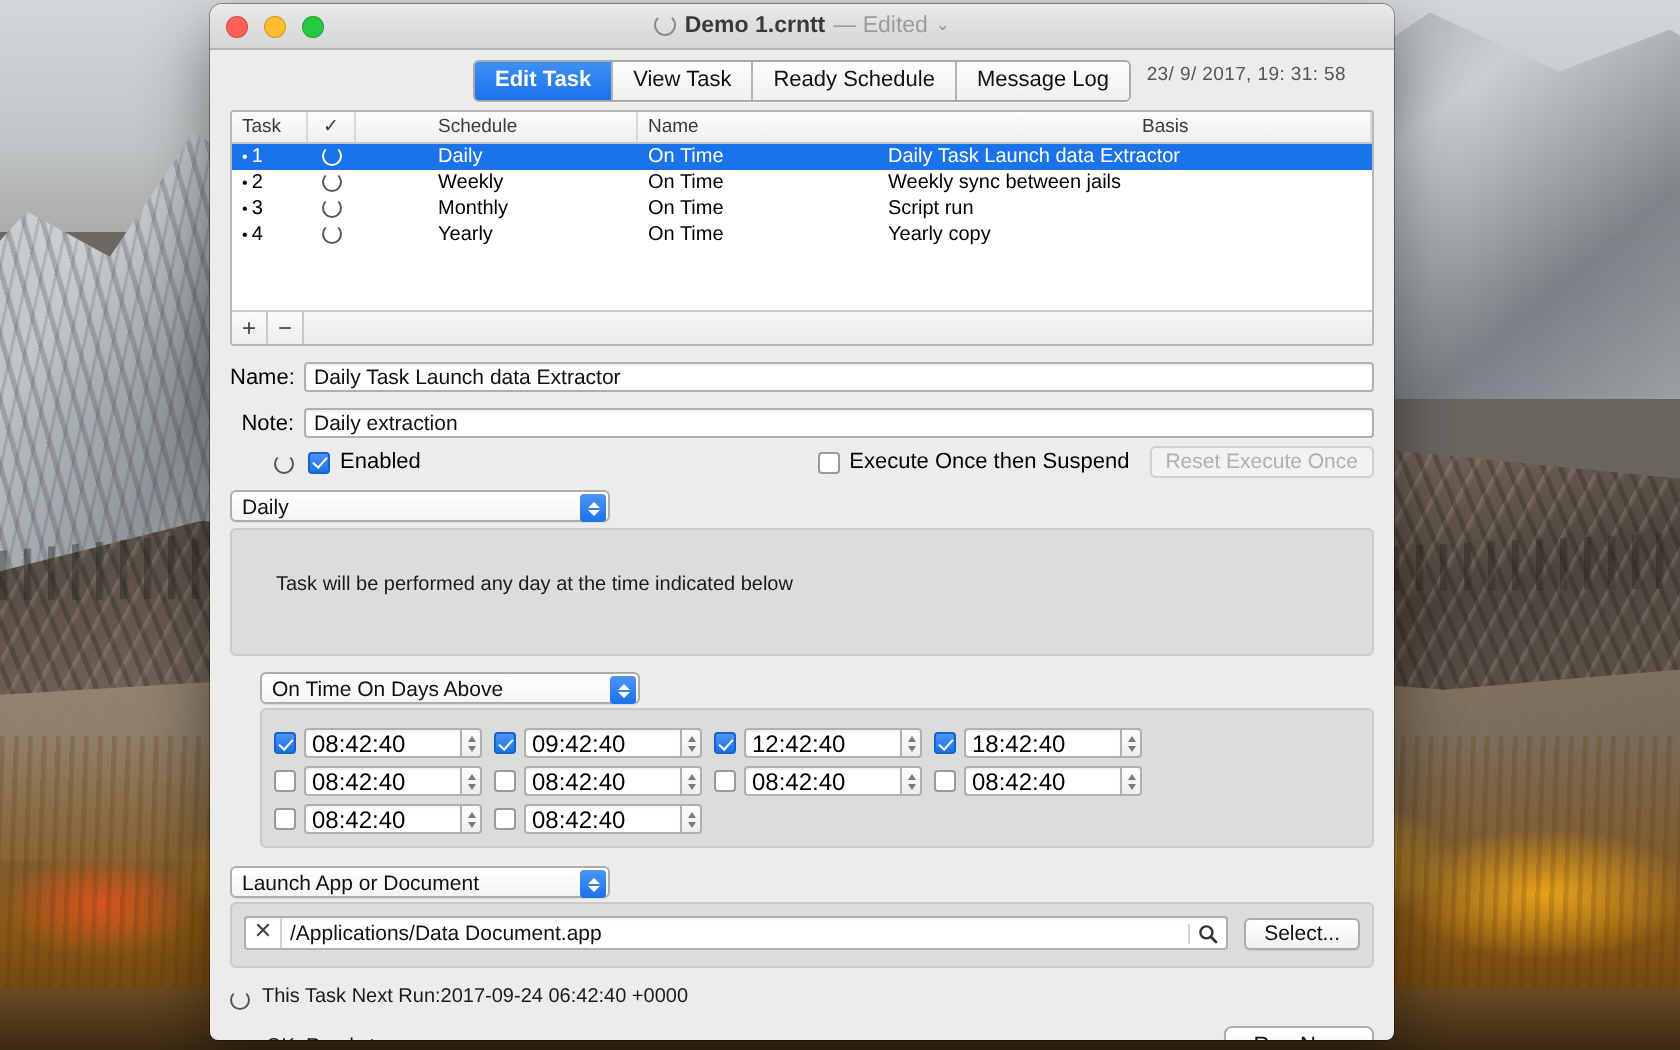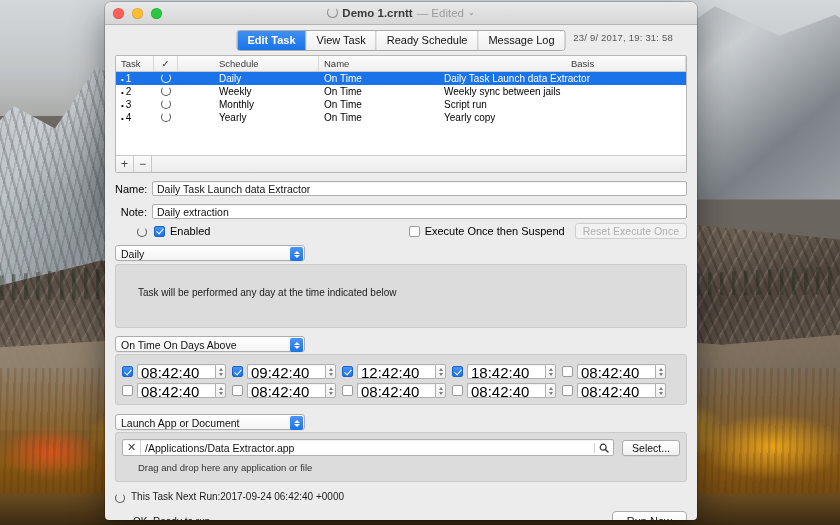--- a/index.html
+++ b/index.html
@@ -225,21 +225,21 @@
     background:#dcdcdc;border:1px solid #cacaca;border-radius:3px;
   }
   .desc{font-size:10px;color:#1a1a1a;padding:22px 0 0 22px;}
 
   
   .tgrid{display:flex;flex-wrap:wrap;gap:0 6px;padding:5px 6px 6px;}
   .tcell{display:flex;align-items:center;width:104px;margin-top:4px;}
   .stepbox{display:flex;align-items:center;margin-left:4px;flex:1;}
   .tinput{
     flex:1;height:15px;background:#fff;border:1px solid #b0b0b0;border-right:none;
-    border-radius:2px 0 0 2px;font-size:15px;line-height:15px;padding:0 3px;
+    border-radius:2px 0 0 2px;font-size:12px;line-height:15px;padding:0 3px;
     box-sizing:border-box;box-shadow:inset 0 1px 1px rgba(0,0,0,.06);
   }
   .stepper{
     width:11px;height:15px;border:1px solid #b0b0b0;border-radius:0 2px 2px 0;
     background:linear-gradient(180deg,#fcfcfc,#eee);
     display:flex;flex-direction:column;align-items:center;justify-content:center;gap:2px;
     box-sizing:border-box;
   }
   .stepper i{display:block;width:0;height:0;border-left:2.5px solid transparent;border-right:2.5px solid transparent;}
   .stepper i.up{border-bottom:3px solid #7b7b7b;}
@@ -397,21 +397,21 @@
         <span class="arrows">
             <i class="up"></i>
             <i class="dn"></i>
           </span>
       </div>
       <div class="panel" style="height:62px;margin-top:3px;">
         <div class="desc">Task will be performed any day at the time indicated below</div>
       </div>
     </div>
 
-    <div style="margin-top:8px;">
+    <div style="margin-top:8px;margin-left:15px;">
       <div class="popup" style="width:190px;">
         <span>On Time On Days Above</span>
         <span class="arrows">
             <i class="up"></i>
             <i class="dn"></i>
           </span>
       </div>
       <div class="panel" style="margin-top:2px;">
         <div class="tgrid">
 
@@ -526,31 +526,30 @@
         <span>Launch App or Document</span>
         <span class="arrows">
             <i class="up"></i>
             <i class="dn"></i>
           </span>
       </div>
       <div class="panel" style="margin-top:2px;padding-bottom:8px;">
         <div class="pathrow">
           <div class="searchfield">
             <span class="xbtn">✕</span>
-            <span class="pathtxt">/Applications/Data Extractor.app</span>
+            <span class="pathtxt">/Applications/Data Document.app</span>
             <span class="magn">
               <svg width="10" height="10" viewBox="0 0 10 10">
                   <circle cx="4.2" cy="4.2" r="3" fill="none" stroke="#333" stroke-width="1.2"></circle>
                   <line x1="6.4" y1="6.4" x2="9" y2="9" stroke="#333" stroke-width="1.4" stroke-linecap="round"></line>
                 </svg>
             </span>
           </div>
           <div class="selbtn">Select...</div>
         </div>
-        <div class="dnd">Drag and drop here any application or file</div>
       </div>
     </div>
 
   </div>
 
   <div class="footer">
     <div class="nextrun">
       <span class="refresh"></span>
       <span class="nr-label">This Task Next Run:</span>
       <span>2017-09-24 06:42:40 +0000</span>

